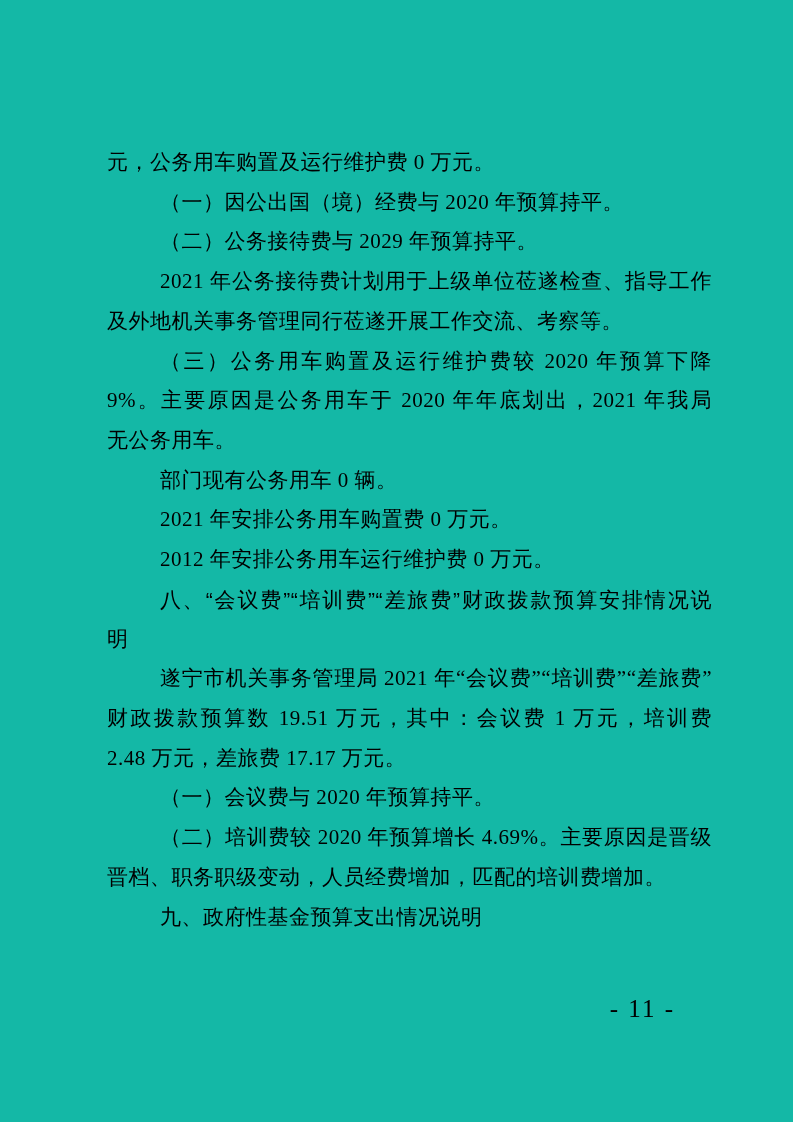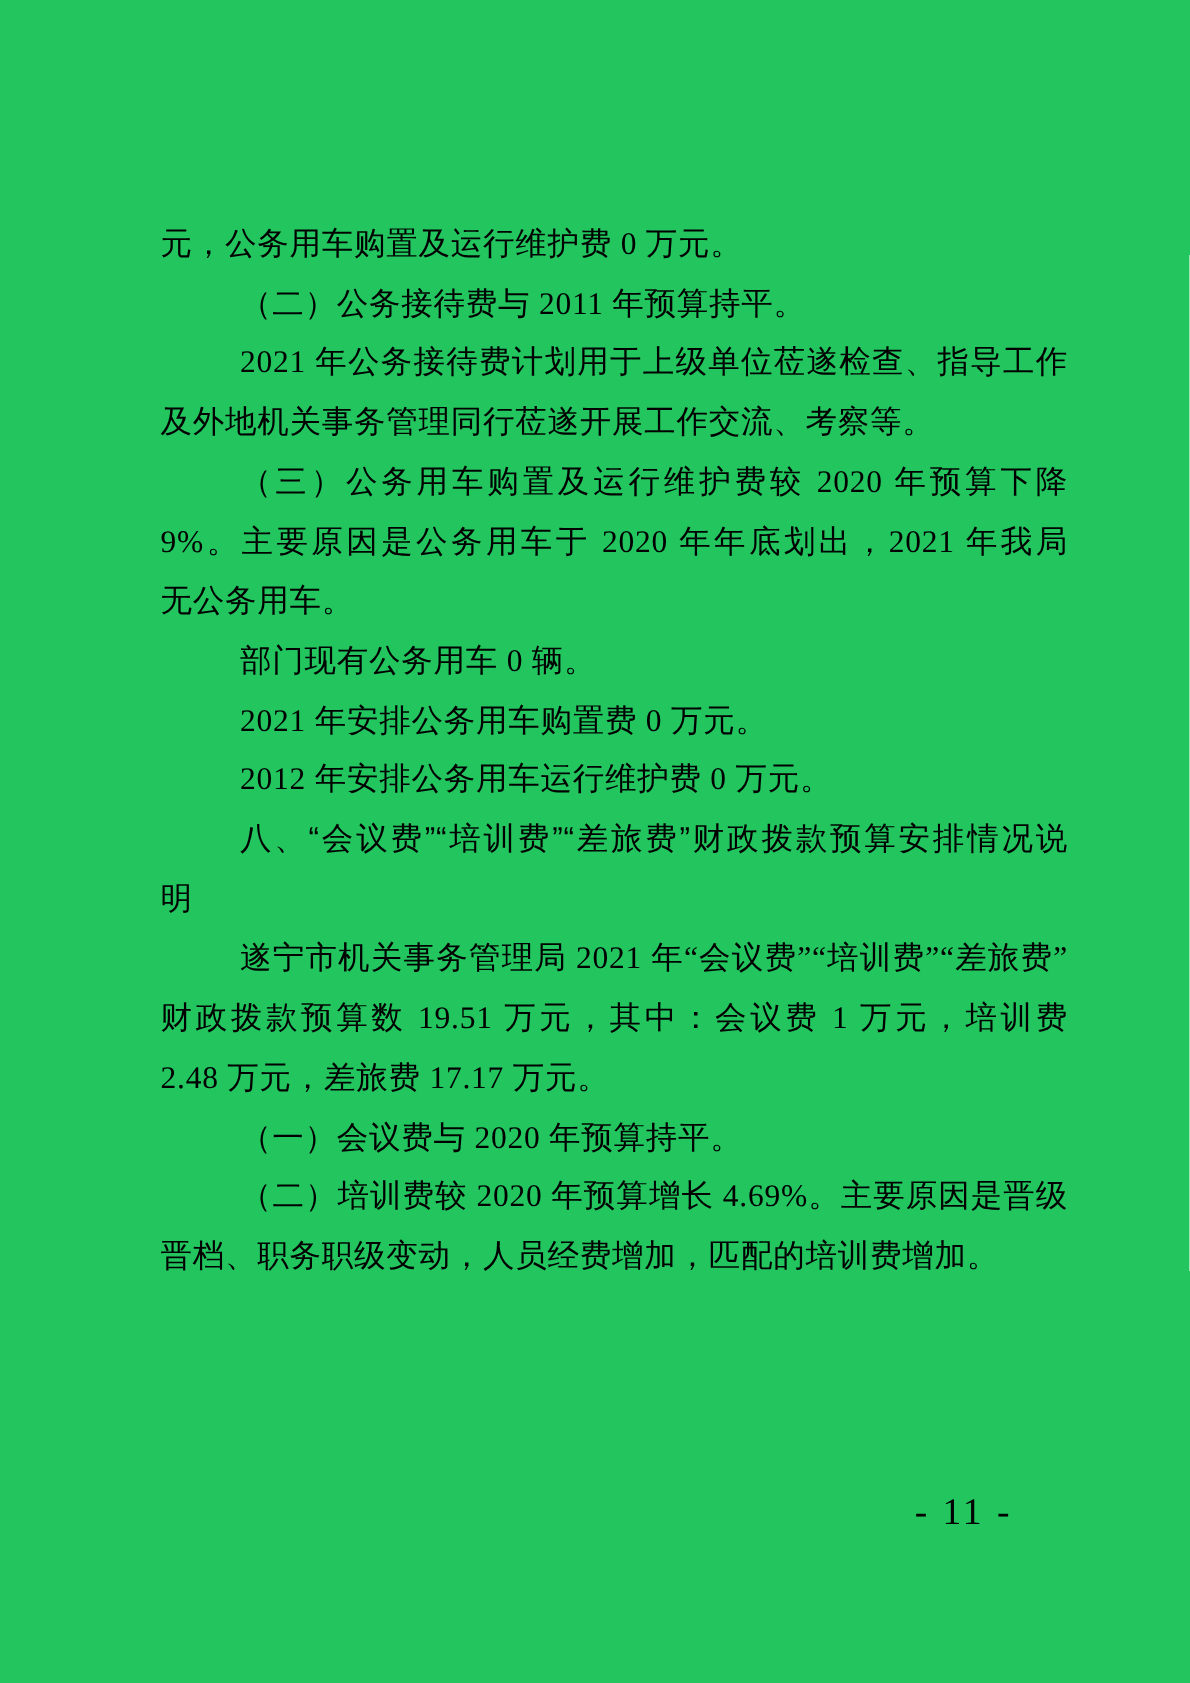--- a/index.html
+++ b/index.html
@@ -4,21 +4,21 @@
 <style>
   html, body {
     margin: 0;
     padding: 0;
     background: #ffffff;
   }
   .page {
     position: relative;
     width: 793px;
     height: 1122px;
-    background: #22c55e;
+    background: #14b8a6;
     color: #000000;
     font-family: "Liberation Serif", "DejaVu Serif", serif;
     overflow: hidden;
   }
   .content {
     position: absolute;
     left: 107px;
     top: 143px;
     width: 605px;
   }
@@ -50,32 +50,34 @@
     font-family: "Liberation Serif", "DejaVu Serif", serif;
     color: #000000;
   }
 </style>
 </head>
 <body>
 
 <div class="page">
   <div class="content">
     <div class="line">元，公务用车购置及运行维护费 0 万元。</div>
-    <div class="line indent">（二）公务接待费与 2011 年预算持平。</div>
+    <div class="line indent">（一）因公出国（境）经费与 2020 年预算持平。</div>
+    <div class="line indent">（二）公务接待费与 2029 年预算持平。</div>
     <div class="line indent stretch">2021 年公务接待费计划用于上级单位莅遂检查、指导工作</div>
     <div class="line">及外地机关事务管理同行莅遂开展工作交流、考察等。</div>
     <div class="line indent stretch">（三）公务用车购置及运行维护费较 2020 年预算下降</div>
     <div class="line stretch">9%。主要原因是公务用车于 2020 年年底划出，2021 年我局</div>
     <div class="line">无公务用车。</div>
     <div class="line indent">部门现有公务用车 0 辆。</div>
     <div class="line indent">2021 年安排公务用车购置费 0 万元。</div>
     <div class="line indent">2012 年安排公务用车运行维护费 0 万元。</div>
     <div class="line indent heading stretch">八、“会议费”“培训费”“差旅费”财政拨款预算安排情况说</div>
     <div class="line heading">明</div>
     <div class="line indent stretch">遂宁市机关事务管理局 2021 年“会议费”“培训费”“差旅费”</div>
     <div class="line stretch">财政拨款预算数 19.51 万元，其中：会议费 1 万元，培训费</div>
     <div class="line">2.48 万元，差旅费 17.17 万元。</div>
     <div class="line indent">（一）会议费与 2020 年预算持平。</div>
     <div class="line indent stretch">（二）培训费较 2020 年预算增长 4.69%。主要原因是晋级</div>
     <div class="line">晋档、职务职级变动，人员经费增加，匹配的培训费增加。</div>
+    <div class="line indent heading">九、政府性基金预算支出情况说明</div>
   </div>
   <div class="page-number">- 11 -</div>
 </div>
 
 </body></html>

